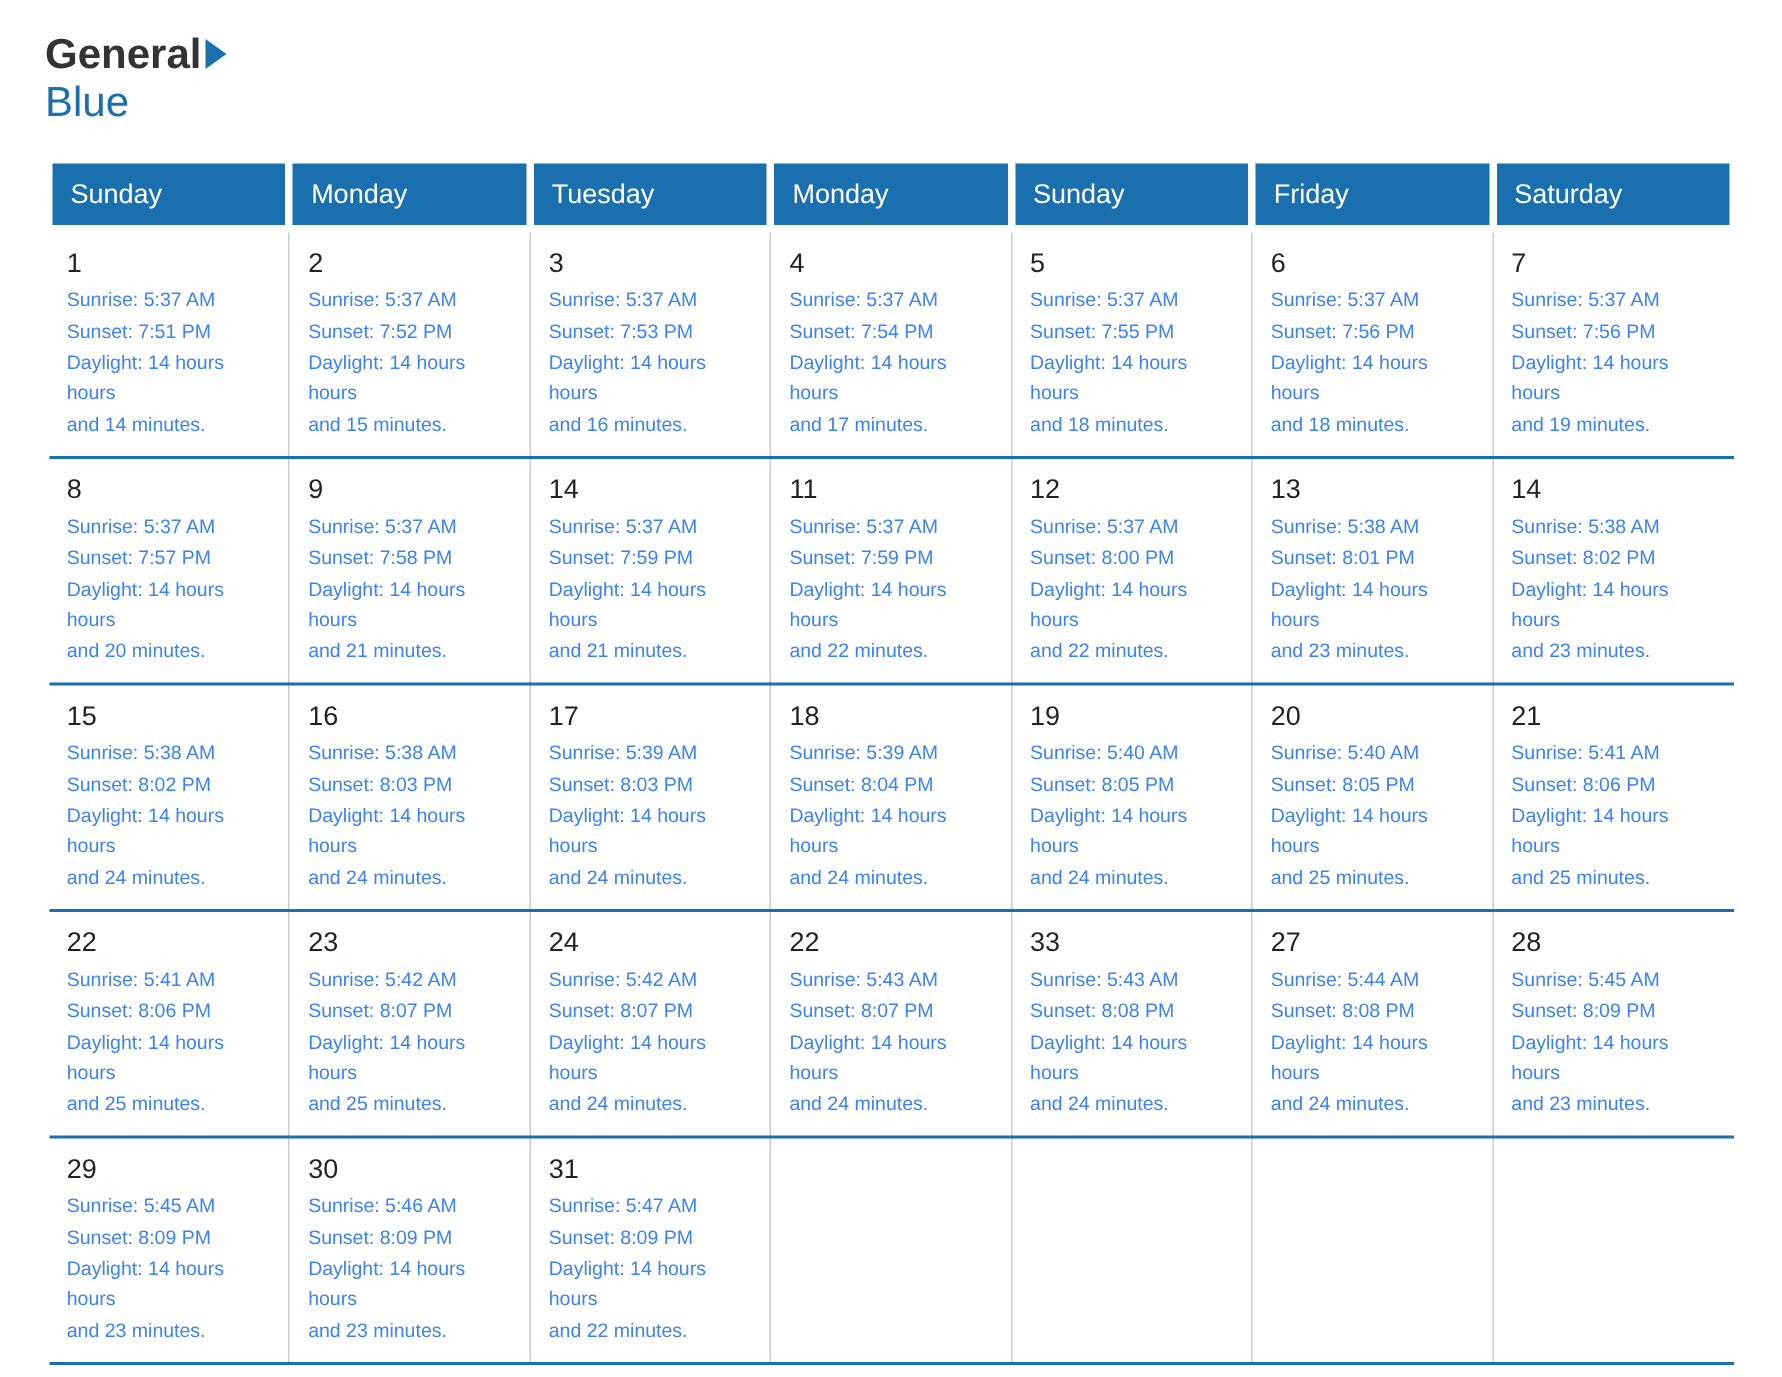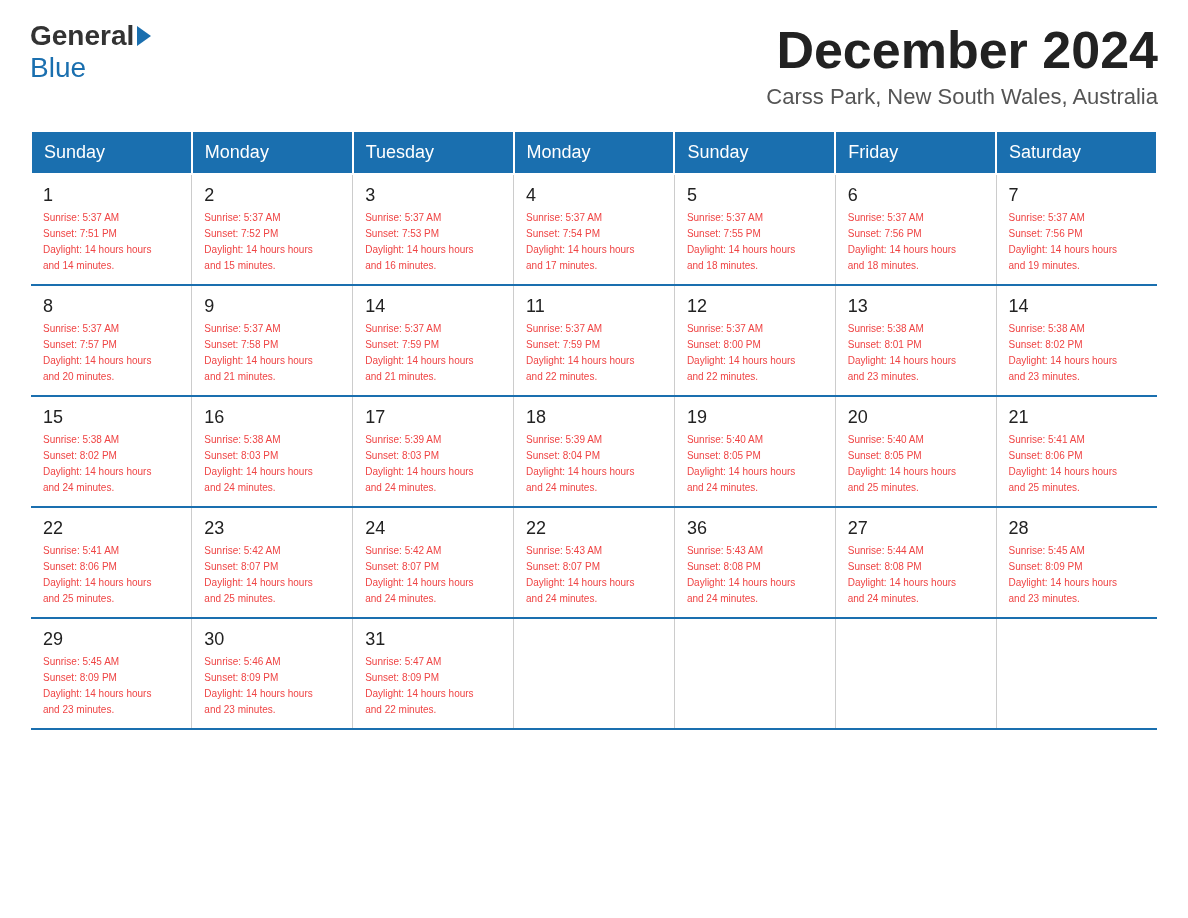--- a/index.html
+++ b/index.html
@@ -5,21 +5,20 @@
     * { margin: 0; padding: 0; box-sizing: border-box; }
     body {
       font-family: Arial, sans-serif;
       background: #fff;
       width: 1188px;
       min-height: 918px;
       padding: 20px 30px;
     }
     .header {
       display: flex;
-      justify-content: space-between;
       align-items: flex-start;
       margin-bottom: 20px;
     }
     .logo {
       display: flex;
       flex-direction: column;
       align-items: flex-start;
     }
     .logo-text {
       font-size: 28px;
@@ -62,21 +61,21 @@
     }
     .calendar thead tr {
       background-color: #1a6faf;
     }
     .calendar thead th {
       color: #fff;
       font-size: 18px;
       font-weight: normal;
       padding: 10px 12px;
       text-align: left;
-      border: 2px solid #ffffff;
+      border: 5px solid #ffffff;
     }
     .calendar tbody tr {
       border-bottom: 2px solid #1a6faf;
     }
     .calendar tbody td {
       vertical-align: top;
       padding: 10px 12px;
       border-right: 1px solid #ccc;
       font-size: 13px;
       color: #222;
@@ -87,42 +86,38 @@
       border-right: none;
     }
     .day-number {
       font-size: 18px;
       font-weight: normal;
       color: #222;
       display: block;
       margin-bottom: 4px;
     }
     .day-info {
-      font-size: 10px;
+      font-size: 13px;
       line-height: 1.6;
-      color: #ef4444;
+      color: #3b82f6;
     }
     .empty-cell {
       background: #fff;
     }
   </style>
 </head>
 <body>
 
 <div class="header">
   <div class="logo">
     <div class="logo-text">
       <span class="logo-general">General</span>
       <span class="logo-arrow"></span>
     </div>
     <span class="logo-blue">Blue</span>
-  </div>
-  <div class="title-section">
-    <div class="month-title">December 2024</div>
-    <div class="location-title">Carss Park, New South Wales, Australia</div>
   </div>
 </div>
 
 <table class="calendar">
   <thead>
     <tr>
     <th>Sunday</th>
         <th>Monday</th>
         <th>Tuesday</th>
         <th>Monday</th>
@@ -233,21 +228,21 @@
       </td>
         <td>
         <span class="day-number">24</span>
         <div class="day-info">Sunrise: 5:42 AM<br>Sunset: 8:07 PM<br>Daylight: 14 hours hours<br>and 24 minutes.</div>
       </td>
         <td>
         <span class="day-number">22</span>
         <div class="day-info">Sunrise: 5:43 AM<br>Sunset: 8:07 PM<br>Daylight: 14 hours hours<br>and 24 minutes.</div>
       </td>
         <td>
-        <span class="day-number">36</span>
+        <span class="day-number">33</span>
         <div class="day-info">Sunrise: 5:43 AM<br>Sunset: 8:08 PM<br>Daylight: 14 hours hours<br>and 24 minutes.</div>
       </td>
         <td>
         <span class="day-number">27</span>
         <div class="day-info">Sunrise: 5:44 AM<br>Sunset: 8:08 PM<br>Daylight: 14 hours hours<br>and 24 minutes.</div>
       </td>
         <td>
         <span class="day-number">28</span>
         <div class="day-info">Sunrise: 5:45 AM<br>Sunset: 8:09 PM<br>Daylight: 14 hours hours<br>and 23 minutes.</div>
       </td>

